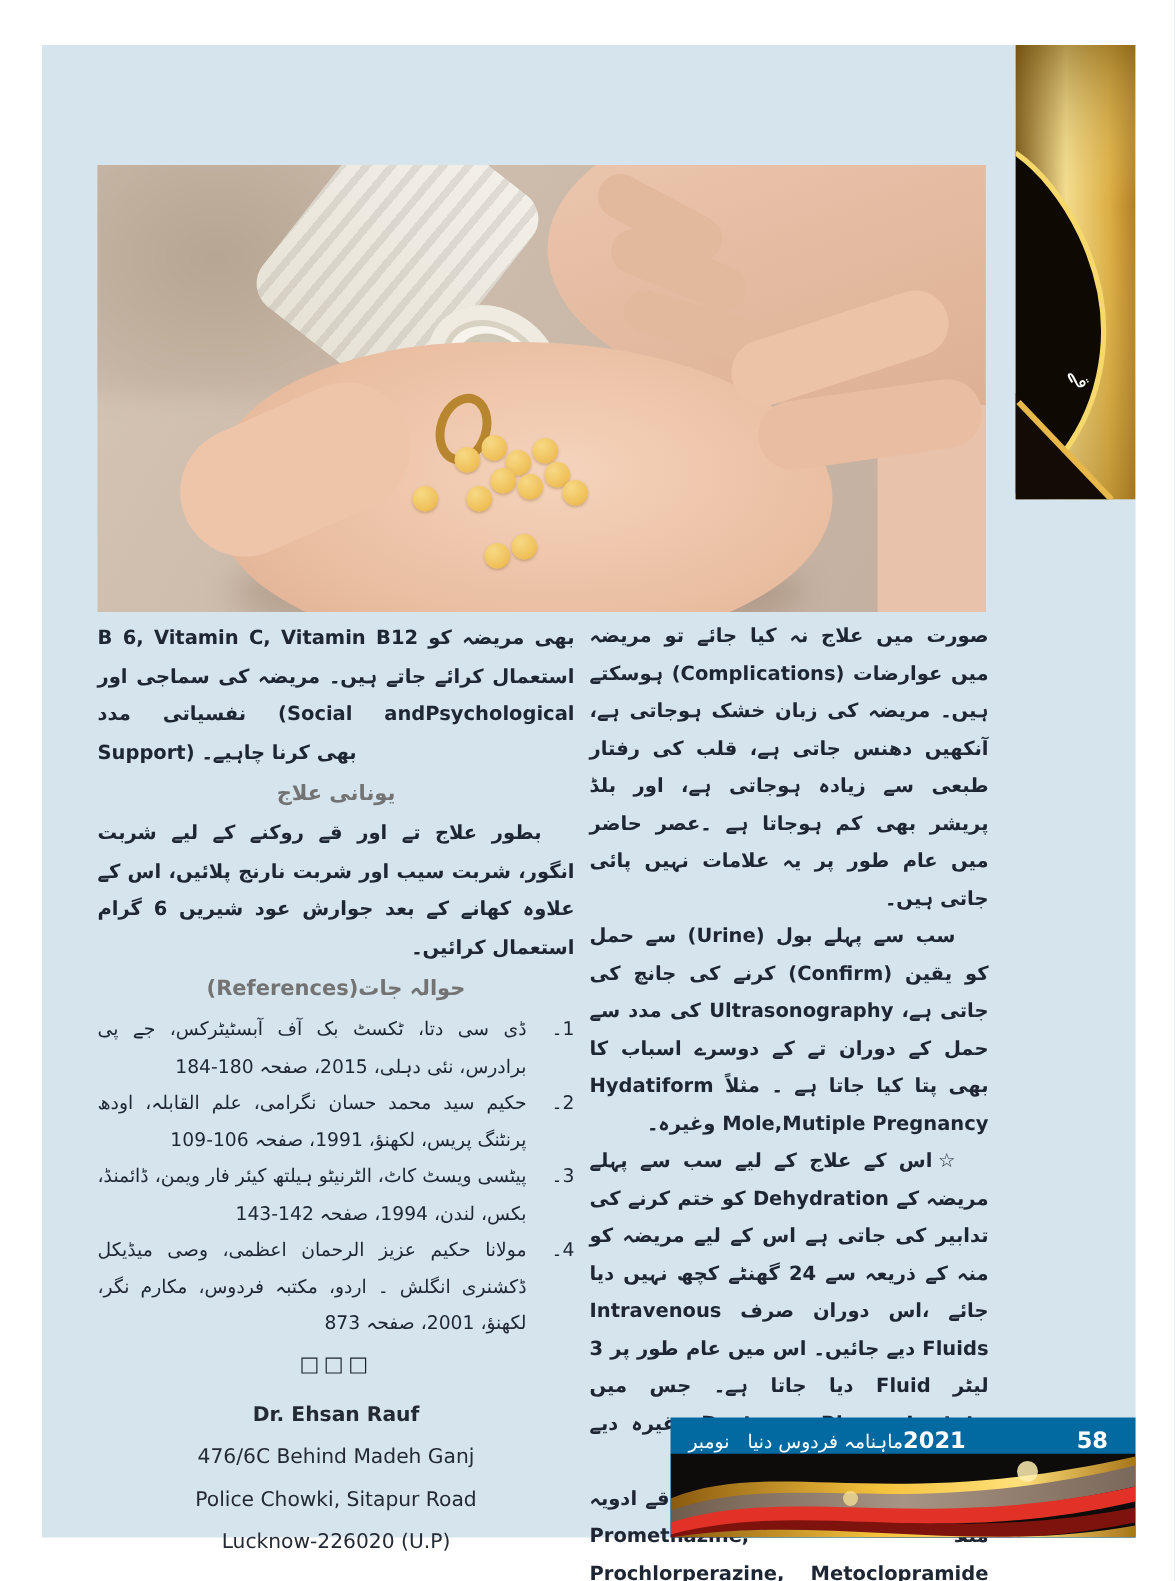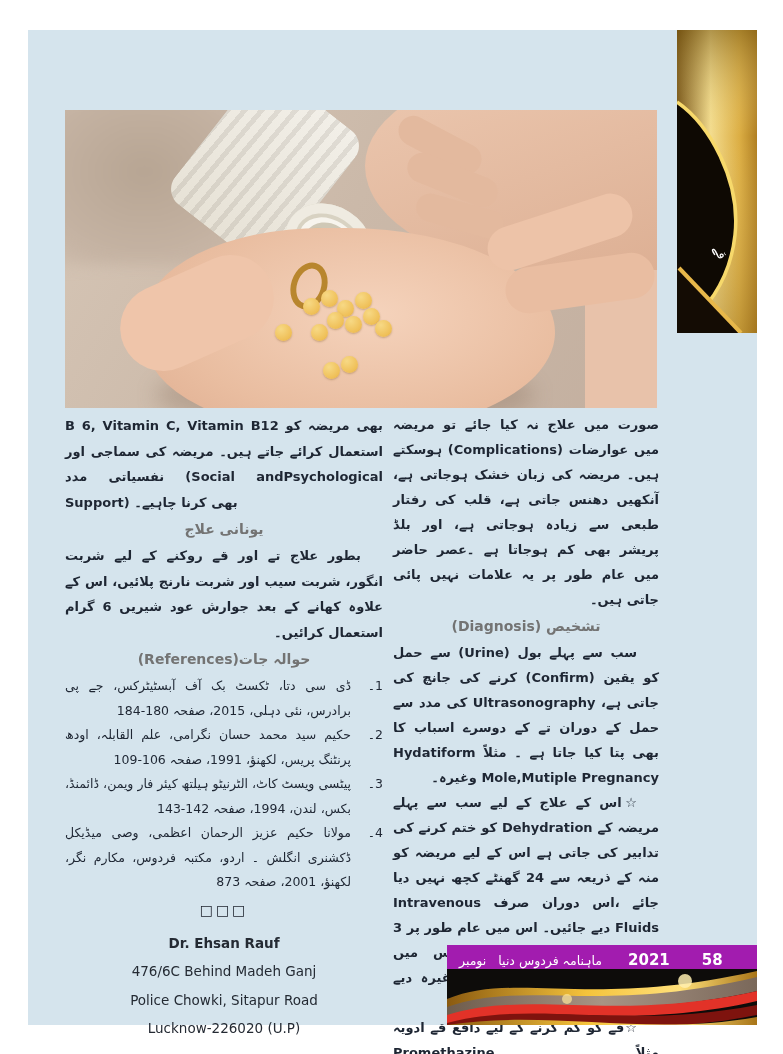--- a/index.html
+++ b/index.html
@@ -67,27 +67,27 @@
   .h{direction:rtl;text-align:center;font-weight:bold;font-size:14px;line-height:26px;margin:1px 0;color:#737373;}
   .refs{margin-top:2px;}
   .ref{display:flex;direction:rtl;font-size:12.5px;line-height:24.5px;}
   .ref .num{width:32px;flex:none;text-align:right;}
   .ref .txt{flex:1;text-align:justify;}
   .end-mark{text-align:center;font-size:14px;letter-spacing:3px;line-height:26px;margin:2px 0 6px 0;color:#1a1f2a;}
   .author{direction:ltr;text-align:center;font-size:13.5px;line-height:28.5px;color:#242a33;}
   .author .name{font-weight:bold;}
   
   .footer-panel{position:absolute;left:447px;top:945px;width:310px;height:80px;
-    background:#a21caf;overflow:hidden;}
+    background:#0369a1;overflow:hidden;}
   .footer-bar{position:relative;z-index:2;display:flex;align-items:center;
     height:30px;padding:0 12px;color:#fff;direction:ltr;}
   .footer-bar .ur{font-size:12.5px;direction:rtl;unicode-bidi:plaintext;}
   .footer-bar .mag{margin-left:12px;}
-  .footer-bar .yr{margin-left:26px;font-weight:bold;font-size:15px;}
-  .footer-bar .pg{margin-left:32px;font-weight:bold;font-size:15px;}
+  .footer-bar .yr{margin-left:0;font-weight:bold;font-size:15px;}
+  .footer-bar .pg{margin-left:74px;font-weight:bold;font-size:15px;}
   .waves{position:absolute;left:0;bottom:0;width:310px;height:56px;z-index:1;}
 </style>
 </head>
 <body>
 
 <div class="content-bg"></div>
 
 <div class="gold-strip">
   <svg viewBox="0 0 80 303">
     <defs>
@@ -141,21 +141,20 @@
   <div class="pill" style="left:298px;top:198px;"></div>
   <div class="pill" style="left:246px;top:214px;"></div>
   <div class="pill" style="left:310px;top:210px;"></div>
   <div class="pill" style="left:210px;top:214px;"></div>
   <div class="pill" style="left:258px;top:252px;"></div>
   <div class="pill" style="left:276px;top:246px;"></div>
 </div>
 
 <div class="col-right">
   <p class="u">صورت میں علاج نہ کیا جائے تو مریضہ میں عوارضات (Complications) ہوسکتے ہیں۔ مریضہ کی زبان خشک ہوجاتی ہے، آنکھیں دھنس جاتی ہے، قلب کی رفتار طبعی سے زیادہ ہوجاتی ہے، اور بلڈ پریشر بھی کم ہوجاتا ہے ۔عصر حاضر میں عام طور پر یہ علامات نہیں پائی جاتی ہیں۔</p>
-  <div class="h">تشخیص (Diagnosis)</div>
   <p class="u indent">سب سے پہلے بول (Urine) سے حمل کو یقین (Confirm) کرنے کی جانچ کی جاتی ہے، Ultrasonography کی مدد سے حمل کے دوران تے کے دوسرے اسباب کا بھی پتا کیا جاتا ہے ۔ مثلاً Hydatiform Mole,Mutiple Pregnancy وغیرہ۔</p>
   <p class="u indent">☆اس کے علاج کے لیے سب سے پہلے مریضہ کے Dehydration کو ختم کرنے کی تدابیر کی جاتی ہے اس کے لیے مریضہ کو منہ کے ذریعہ سے 24 گھنٹے کچھ نہیں دیا جائے ،اس دوران صرف Intravenous Fluids دیے جائیں۔ اس میں عام طور پر 3 لیٹر Fluid دیا جاتا ہے۔ جس میں Dextrose, Ringer Lactate وغیرہ دیے جاتے ہیں۔</p>
   <p class="u indent">☆قے کو کم کرنے کے لیے دافع قے ادویہ مثلاً Promethazine, Prochlorperazine, Metoclopramide دیے جاتے ہیں۔ اگر مریضہ میں بلڈ پریشر طبعی سے کم (Hypotension) ہو تو اس صورت میں Hydrocortisone 100 mg IV دیا جاتا ہے۔ اس کے علاوہ Vitamin B1, Vitamin</p>
 </div>
 
 <div class="col-left">
   <p class="u">B 6, Vitamin C, Vitamin B12 بھی مریضہ کو استعمال کرائے جاتے ہیں۔ مریضہ کی سماجی اور نفسیاتی مدد (Social andPsychological Support) بھی کرنا چاہیے۔</p>
   <div class="h">یونانی علاج</div>
   <p class="u indent">بطور علاج تے اور قے روکنے کے لیے شربت انگور، شربت سیب اور شربت نارنج پلائیں، اس کے علاوہ کھانے کے بعد جوارش عود شیریں 6 گرام استعمال کرائیں۔</p>
   <div class="h">حوالہ جات(References)</div>

